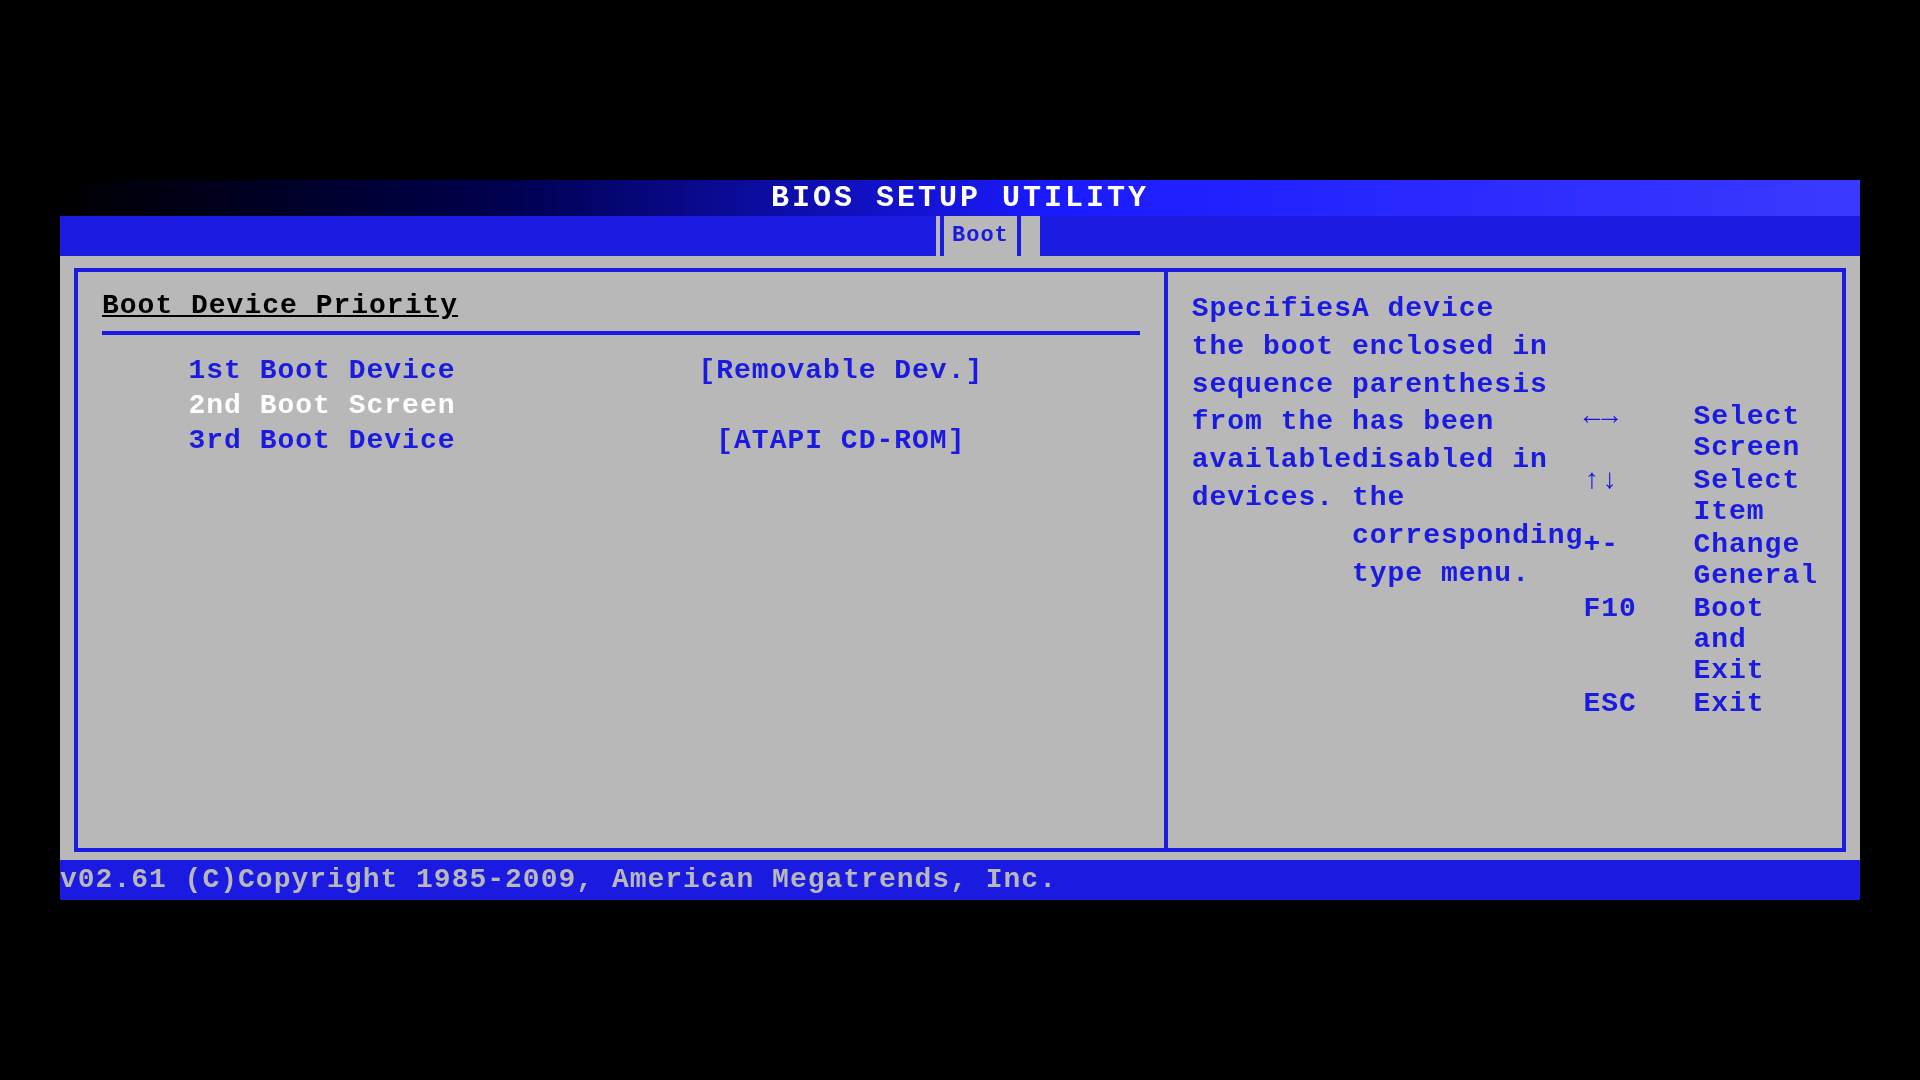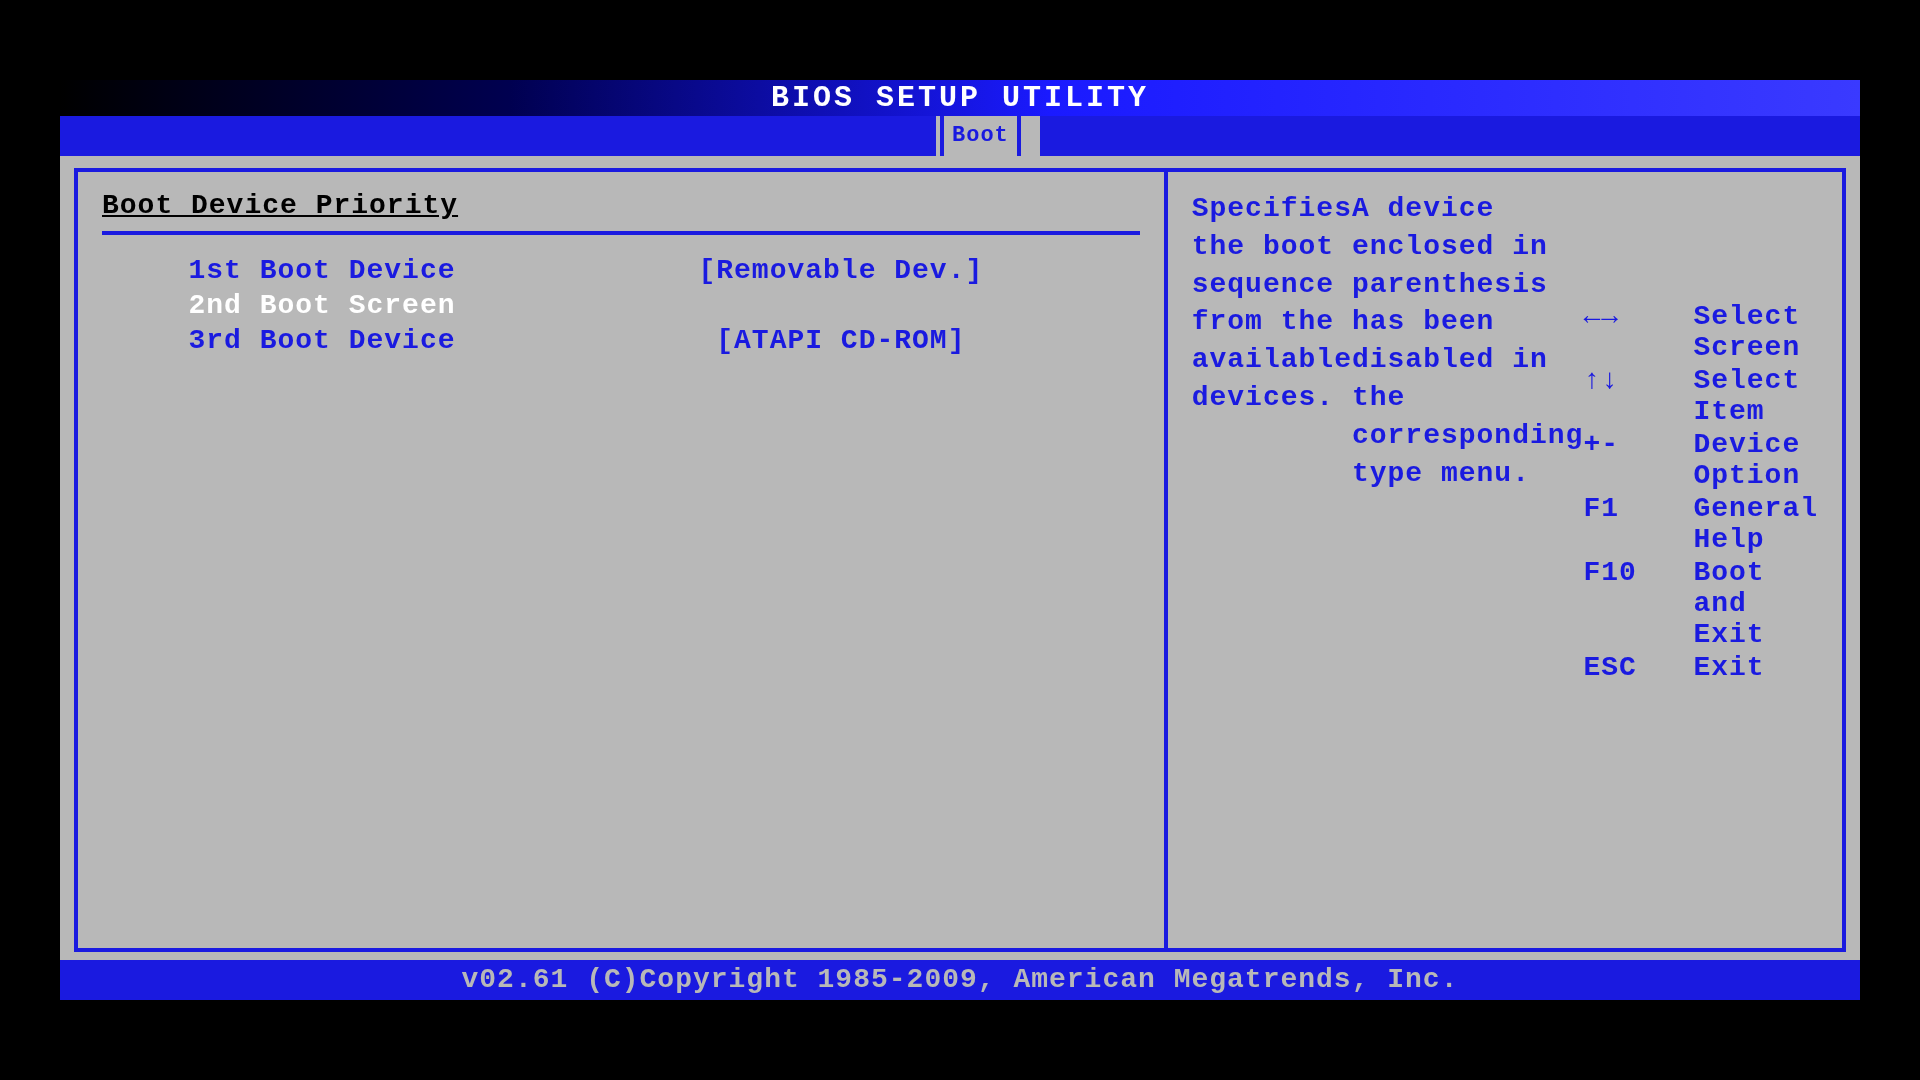--- a/index.html
+++ b/index.html
@@ -10,21 +10,21 @@
     font-family: "Courier New", monospace;
     font-weight: bold;
     font-size: 28px;
     letter-spacing: 1px;
     display: flex;
     align-items: center;
     justify-content: center;
   }
   .bios-frame {
     width: 1800px;
-    height: 920px;
+    height: 720px;
     background: #000;
     position: relative;
   }
   .title-bar {
     height: 36px;
     background: linear-gradient(to right, #000000 0%, #000050 25%, #1a1aff 55%, #3a3aff 100%);
     color: #fff;
     text-align: center;
     line-height: 36px;
     font-size: 30px;
@@ -101,21 +101,21 @@
   }
   .key-legend {
     margin-top: 110px;
   }
   .key-row { display: flex; padding: 1px 0; }
   .key-row .k { flex: 0 0 110px; }
   .footer-bar {
     height: 40px;
     background: #1a1ae0;
     color: #b8b8b8;
-    text-align: center;
+    text-align: left;
     line-height: 40px;
     font-size: 28px;
   }
 </style>
 </head>
 <body>
 
 <div class="bios-frame">
 
   <div class="title-bar">
@@ -156,25 +156,21 @@
           <div class="key-row">
             <span class="k">←→</span>
             <span>Select Screen</span>
           </div>
           <div class="key-row">
             <span class="k">↑↓</span>
             <span>Select Item</span>
           </div>
           <div class="key-row">
             <span class="k">+-</span>
-            <span>Device Option</span>
-          </div>
-          <div class="key-row">
-            <span class="k">F1</span>
-            <span>General Help</span>
+            <span>Change General</span>
           </div>
           <div class="key-row">
             <span class="k">F10</span>
             <span>Boot and Exit</span>
           </div>
           <div class="key-row">
             <span class="k">ESC</span>
             <span>Exit</span>
           </div>
         </div>

